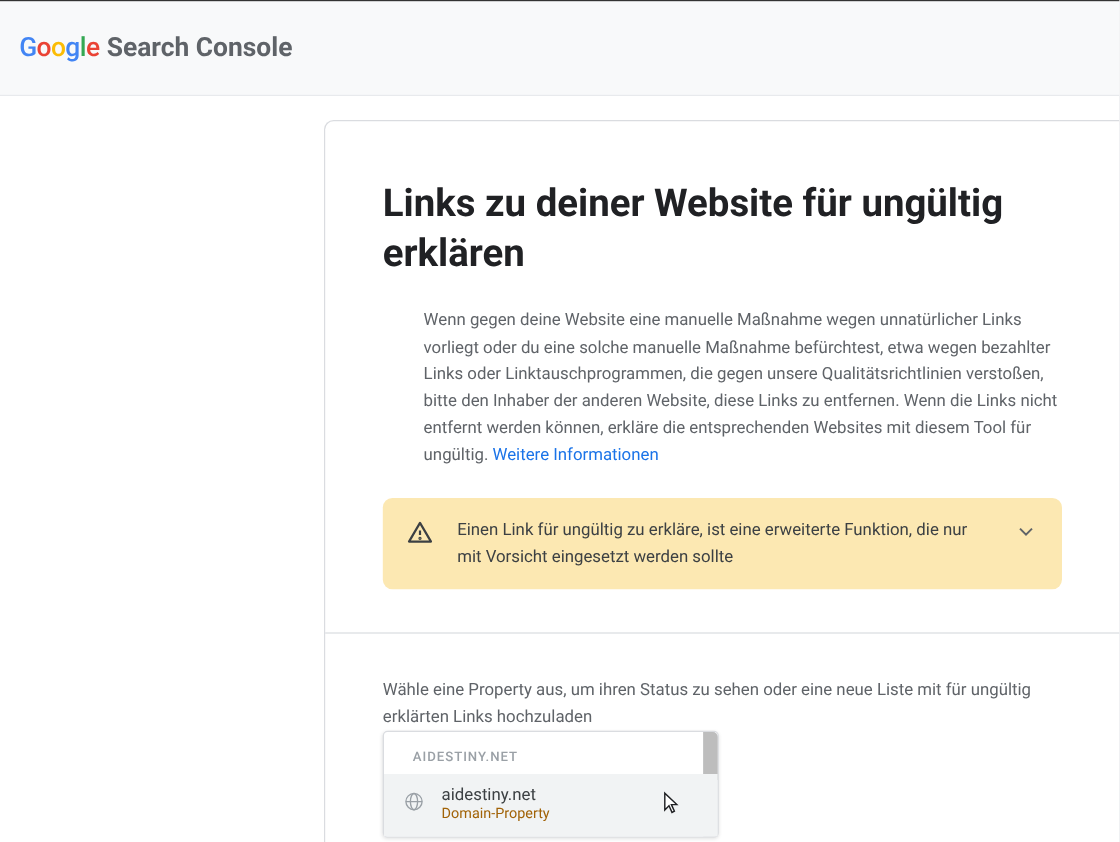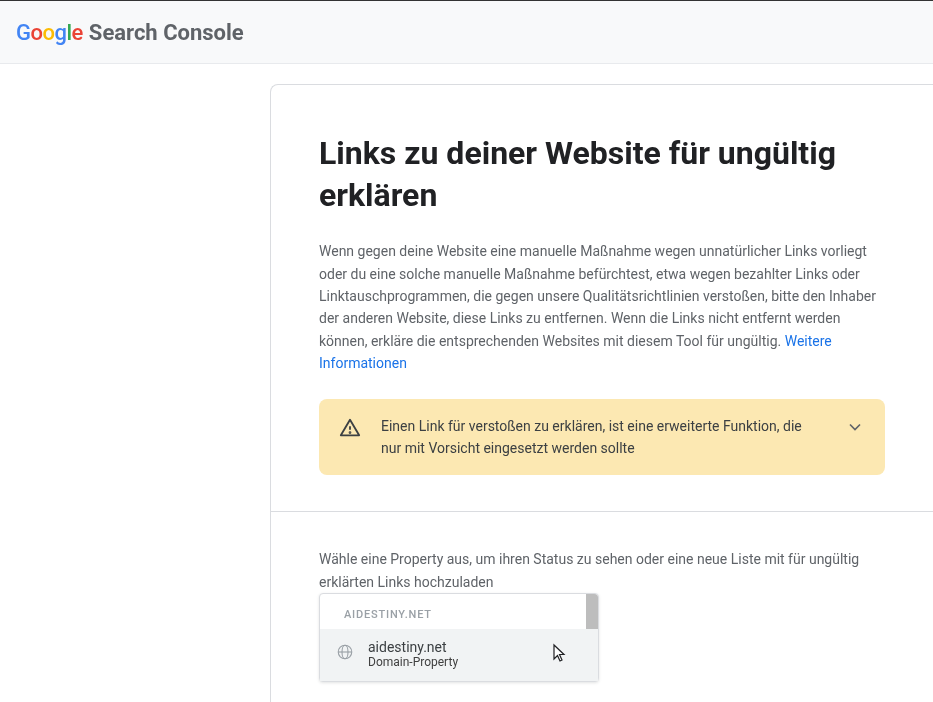--- a/index.html
+++ b/index.html
@@ -1,51 +1,51 @@
 <!DOCTYPE html>
 <html><head>
   <meta charset="utf-8">
   <style>
     * { margin: 0; padding: 0; box-sizing: border-box; }
     body { font-family: 'Google Sans', Roboto, Arial, sans-serif; background: #fff; color: #202124; }
     
-    .header { height: 64px; border-top: 1px solid #333; border-bottom: 1px solid #e8eaed; background: #f8f9fa; display: flex; align-items: center; padding: 0 16px; }
+    .header { height: 80px; border-top: 1px solid #333; border-bottom: 1px solid #e8eaed; background: #f8f9fa; display: flex; align-items: center; padding: 0 16px; }
     .logo-container { display: flex; align-items: center; gap: 4px; }
     .google-logo { font-size: 22px; font-weight: 500; letter-spacing: -0.5px; }
     .g-blue { color: #4285f4; }
     .g-red { color: #ea4335; }
     .g-yellow { color: #fbbc04; }
     .g-green { color: #34a853; }
     .product-name { font-size: 22px; color: #5f6368; font-weight: 700; margin-left: 2px; }
     
     .main-container { padding-left: 270px; padding-top: 20px; }
     .content-card { border: 1px solid #dadce0; border-top-left-radius: 8px; border-right: none; border-bottom: none; padding: 48px 48px 20px 48px; min-height: 640px; }
     
     .page-title { font-size: 32px; font-weight: 700; color: #202124; line-height: 1.3; margin-bottom: 24px; }
-    .description { font-size: 14px; color: #5f6368; line-height: 1.6; margin-bottom: 24px; }
+    .description { font-size: 14px; color: #5f6368; line-height: 1.6; margin-bottom: 24px; margin-left: 34px; }
     .description a { color: #1a73e8; text-decoration: none; }
     
     .warning-box { background: #fce8b2; border-radius: 8px; padding: 16px 20px; display: flex; align-items: flex-start; gap: 20px; margin-bottom: 36px; }
     .warning-icon { flex-shrink: 0; margin-top: 2px; }
     .warning-text { flex: 1; font-size: 14px; color: #3c4043; line-height: 1.6; }
     .expand-icon { flex-shrink: 0; margin-top: 2px; cursor: pointer; }
     
     .divider { border: none; border-top: 1px solid #dadce0; margin: 0 -48px 36px -48px; }
     
     .prompt-text { font-size: 14px; color: #5f6368; line-height: 1.6; }
     
     .dropdown { width: 280px; border: 1px solid #dadce0; border-radius: 4px; box-shadow: 0 1px 3px rgba(60,64,67,0.15); background: #fff; position: relative; }
     .dropdown-scroll { position: absolute; right: 0; top: 0; bottom: 0; width: 12px; background: #dadce0; border-top-right-radius: 4px; }
     .dropdown-scroll::before { content:''; position:absolute; top:0; left:0; right:0; height:40px; background:#bdbdbd; border-top-right-radius:4px; }
     .dropdown-header { font-size: 11px; color: #9aa0a6; letter-spacing: 0.8px; text-transform: uppercase; padding: 14px 16px 8px 24px; font-weight: 500; }
     .dropdown-item { display: flex; align-items: center; gap: 14px; padding: 10px 16px 12px 16px; background: #f1f3f4; cursor: pointer; position: relative; }
     .globe-icon { flex-shrink: 0; }
     .item-text { display: flex; flex-direction: column; }
     .item-title { font-size: 14px; color: #3c4043; }
-    .item-subtitle { font-size: 12px; color: #404040; text-align: right; }
+    .item-subtitle { font-size: 12px; color: #a16207; text-align: right; }
     .cursor-pointer { position: absolute; right: 30px; top: 14px; }
   </style>
 </head>
 <body>
 
 <div class="header">
   <div class="logo-container">
     <span class="google-logo">
       <span class="g-blue">G</span><span class="g-red">o</span><span class="g-yellow">o</span><span class="g-blue">g</span><span class="g-green">l</span><span class="g-red">e</span>
     </span>
@@ -63,21 +63,21 @@
     </p>
 
     <div class="warning-box">
       <span class="warning-icon">
         <svg width="22" height="22" viewBox="0 0 24 24" fill="none" stroke="#3c4043" stroke-width="2">
           <path d="M12 3 L22 20 L2 20 Z" stroke-linejoin="round"></path>
           <line x1="12" y1="10" x2="12" y2="14"></line>
           <circle cx="12" cy="17" r="0.5" fill="#3c4043"></circle>
         </svg>
       </span>
-      <span class="warning-text">Einen Link für verstoßen zu erklären, ist eine erweiterte Funktion, die nur mit Vorsicht eingesetzt werden sollte</span>
+      <span class="warning-text">Einen Link für ungültig zu erkläre, ist eine erweiterte Funktion, die nur mit Vorsicht eingesetzt werden sollte</span>
       <span class="expand-icon">
         <svg width="20" height="20" viewBox="0 0 24 24" fill="none" stroke="#5f6368" stroke-width="2">
           <polyline points="6 9 12 15 18 9"></polyline>
         </svg>
       </span>
     </div>
 
     <hr class="divider">
 
     <p class="prompt-text">Wähle eine Property aus, um ihren Status zu sehen oder eine neue Liste mit für ungültig erklärten Links hochzuladen</p>

